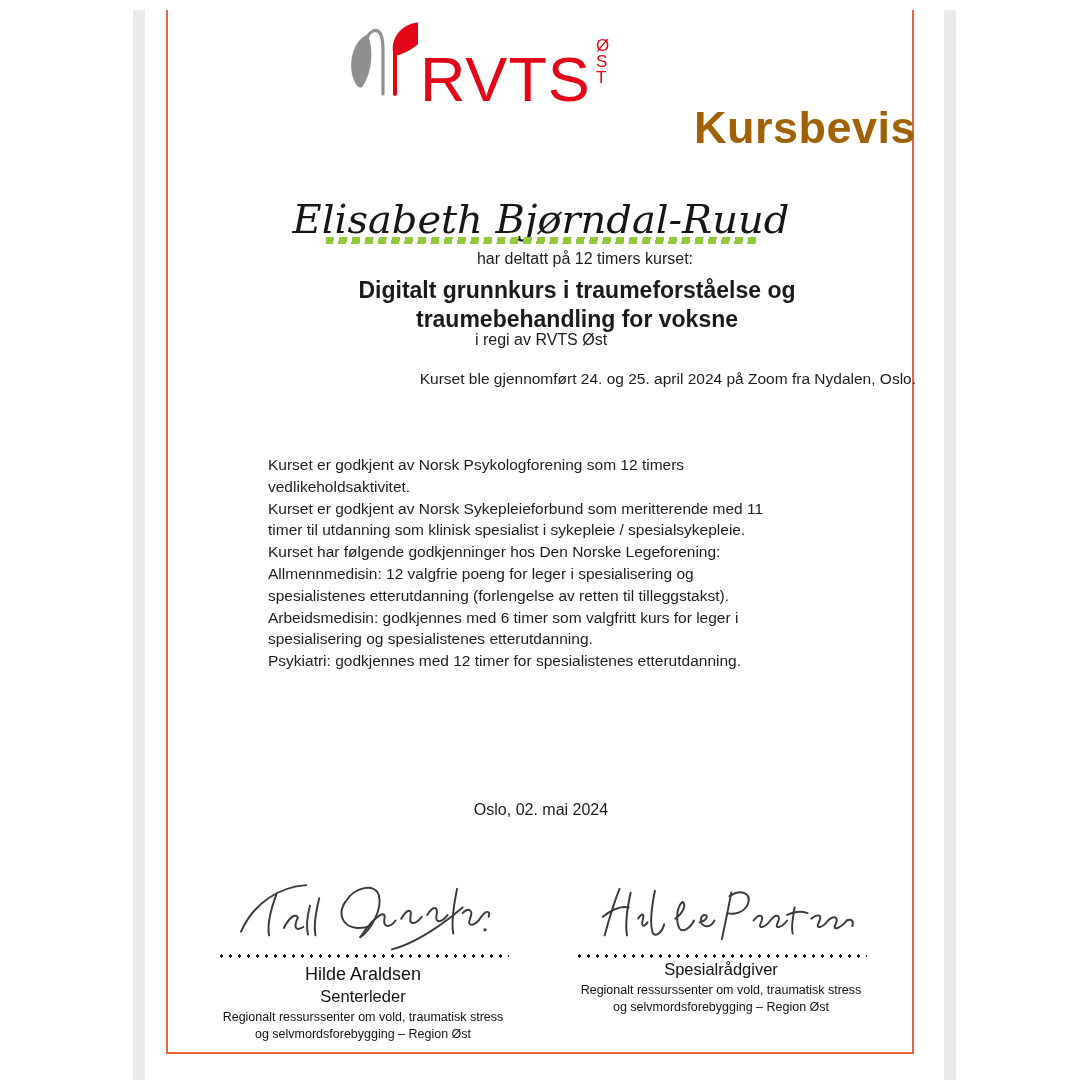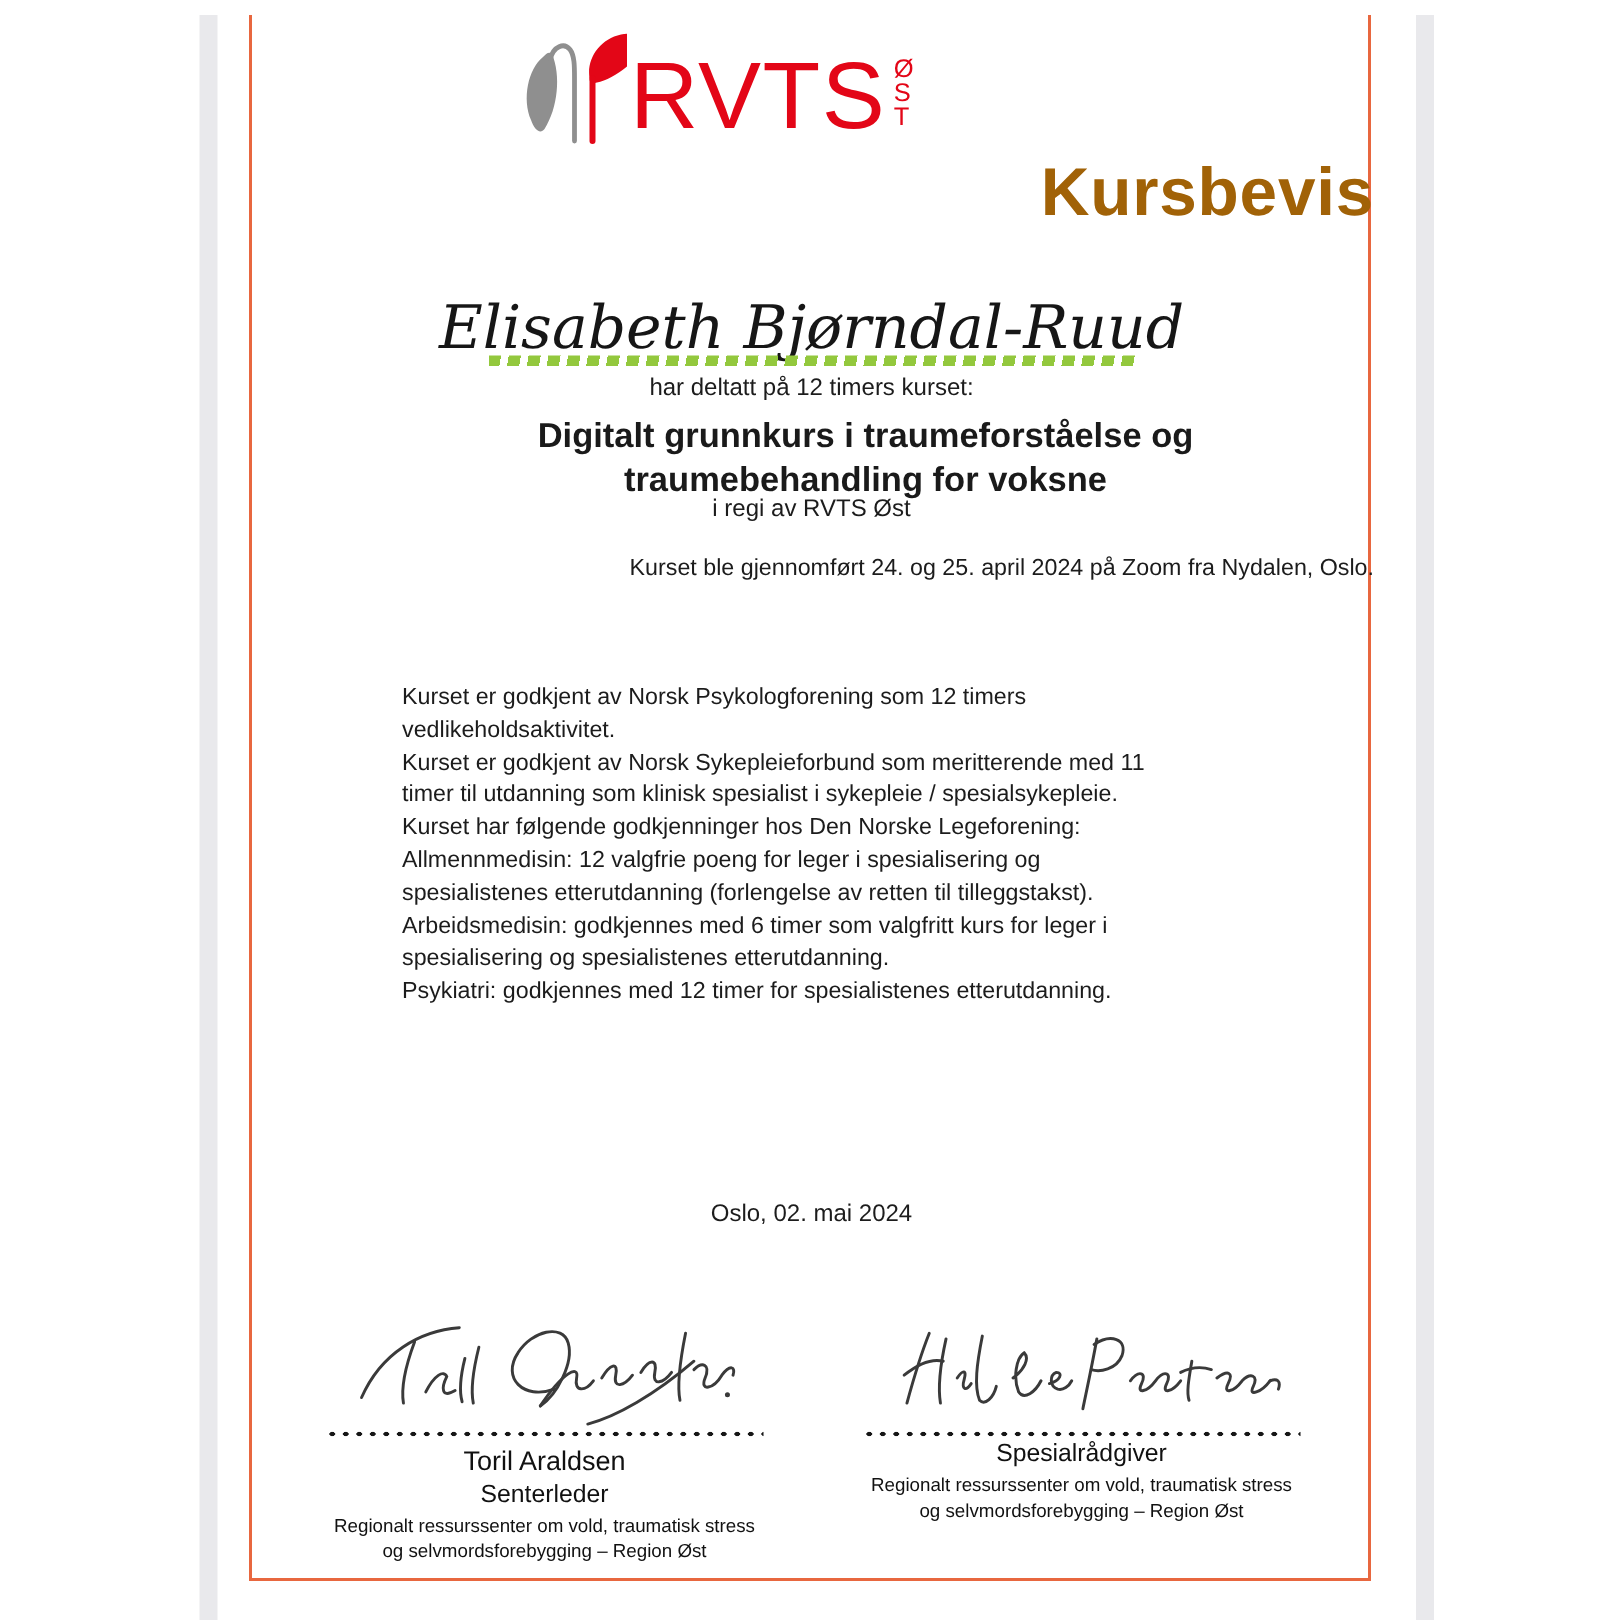--- a/index.html
+++ b/index.html
@@ -20,41 +20,41 @@
     border-left: 2px solid #e8673f;
     border-right: 2px solid #e8673f;
     border-bottom: 2px solid #e8673f;
     box-sizing: border-box;
   }
   
   .logo { position: absolute; left: 176px; top: 12px; display: flex; align-items: flex-start; }
   .logo-leaves { width: 74px; height: 78px; }
   .logo-brand {
     font-size: 63px; line-height: 70px; color: #e30617; font-weight: 400;
-    letter-spacing: 1px; margin-left: 2px; margin-top: 7px;
+    letter-spacing: 1px; margin-left: 2px; margin-top: 22px;
   }
   .logo-region { display: flex; flex-direction: column; margin-left: 5px; margin-top: 16px; }
   .logo-region span { font-size: 17px; line-height: 16px; color: #e30617; font-weight: 400; }
   
   .heading {
     position: absolute; left: 166px; top: 102px; width: 750px; text-align: right;
     font-size: 45px; font-weight: 700; letter-spacing: 0.5px; color: #a16207;
   }
   .recipient {
     position: absolute; left: 166px; top: 196px; width: 750px; text-align: center;
     font-family: "DejaVu Serif", serif; font-style: italic;
     font-size: 40px; color: #161616; letter-spacing: 0px;
   }
   .recipient-underline {
     position: absolute; left: 326px; top: 237px; width: 434px; height: 7px;
     background-image: repeating-linear-gradient(100deg, #93c83d 0 8px, transparent 8px 13px);
   }
   .participation {
     position: absolute; left: 166px; top: 250px; width: 750px; text-align: center;
-    font-size: 16px; color: #1c1c1c;
+    font-size: 16px; color: #1c1c1c; padding-left: 44px;
   }
   .course-title {
     position: absolute; left: 166px; top: 276px; width: 750px; text-align: center;
     font-size: 23px; line-height: 29px; font-weight: 700; color: #1a1a1a;
     white-space: pre-line;
     margin-left: 36px;
   }
   .organizer {
     position: absolute; left: 166px; top: 331px; width: 750px; text-align: center;
     font-size: 16px; color: #1c1c1c;
@@ -151,21 +151,21 @@
         <path d="M142 64 C158 40 170 34 168 44 C166 54 174 54 180 46"></path>
         <path d="M186 44 C192 34 198 32 196 42 C194 52 202 50 208 42"></path>
         <path d="M214 40 C220 30 226 30 224 40 C222 50 230 48 236 40"></path>
         <path d="M246 12 C242 32 240 50 242 60"></path>
         <path d="M252 38 C258 32 264 34 260 44 C256 54 266 52 272 42 C278 34 282 36 280 42"></path>
         <path d="M252 32 C224 56 196 72 176 77"></path>
         <circle cx="276" cy="56" r="1.8" fill="#3a3a3a" stroke="none"></circle>
       </g>
     </svg>
     <div class="dotline"></div>
-    <div class="sig-name">Toril Araldsen</div>
+    <div class="sig-name">Hilde Araldsen</div>
     <div class="sig-role">Senterleder</div>
     <div class="sig-org">Regionalt ressurssenter om vold, traumatisk stress
 og selvmordsforebygging – Region Øst</div>
   </div>
 
   <div class="sig-col right">
     <svg class="sig-scribble" viewBox="0 0 290 78" aria-hidden="true">
       <g fill="none" stroke="#3a3a3a" stroke-width="2.1" stroke-linecap="round">
         <path d="M20 62 C26 40 32 22 36 12"></path>
         <path d="M18 42 C28 34 38 30 46 32"></path>

